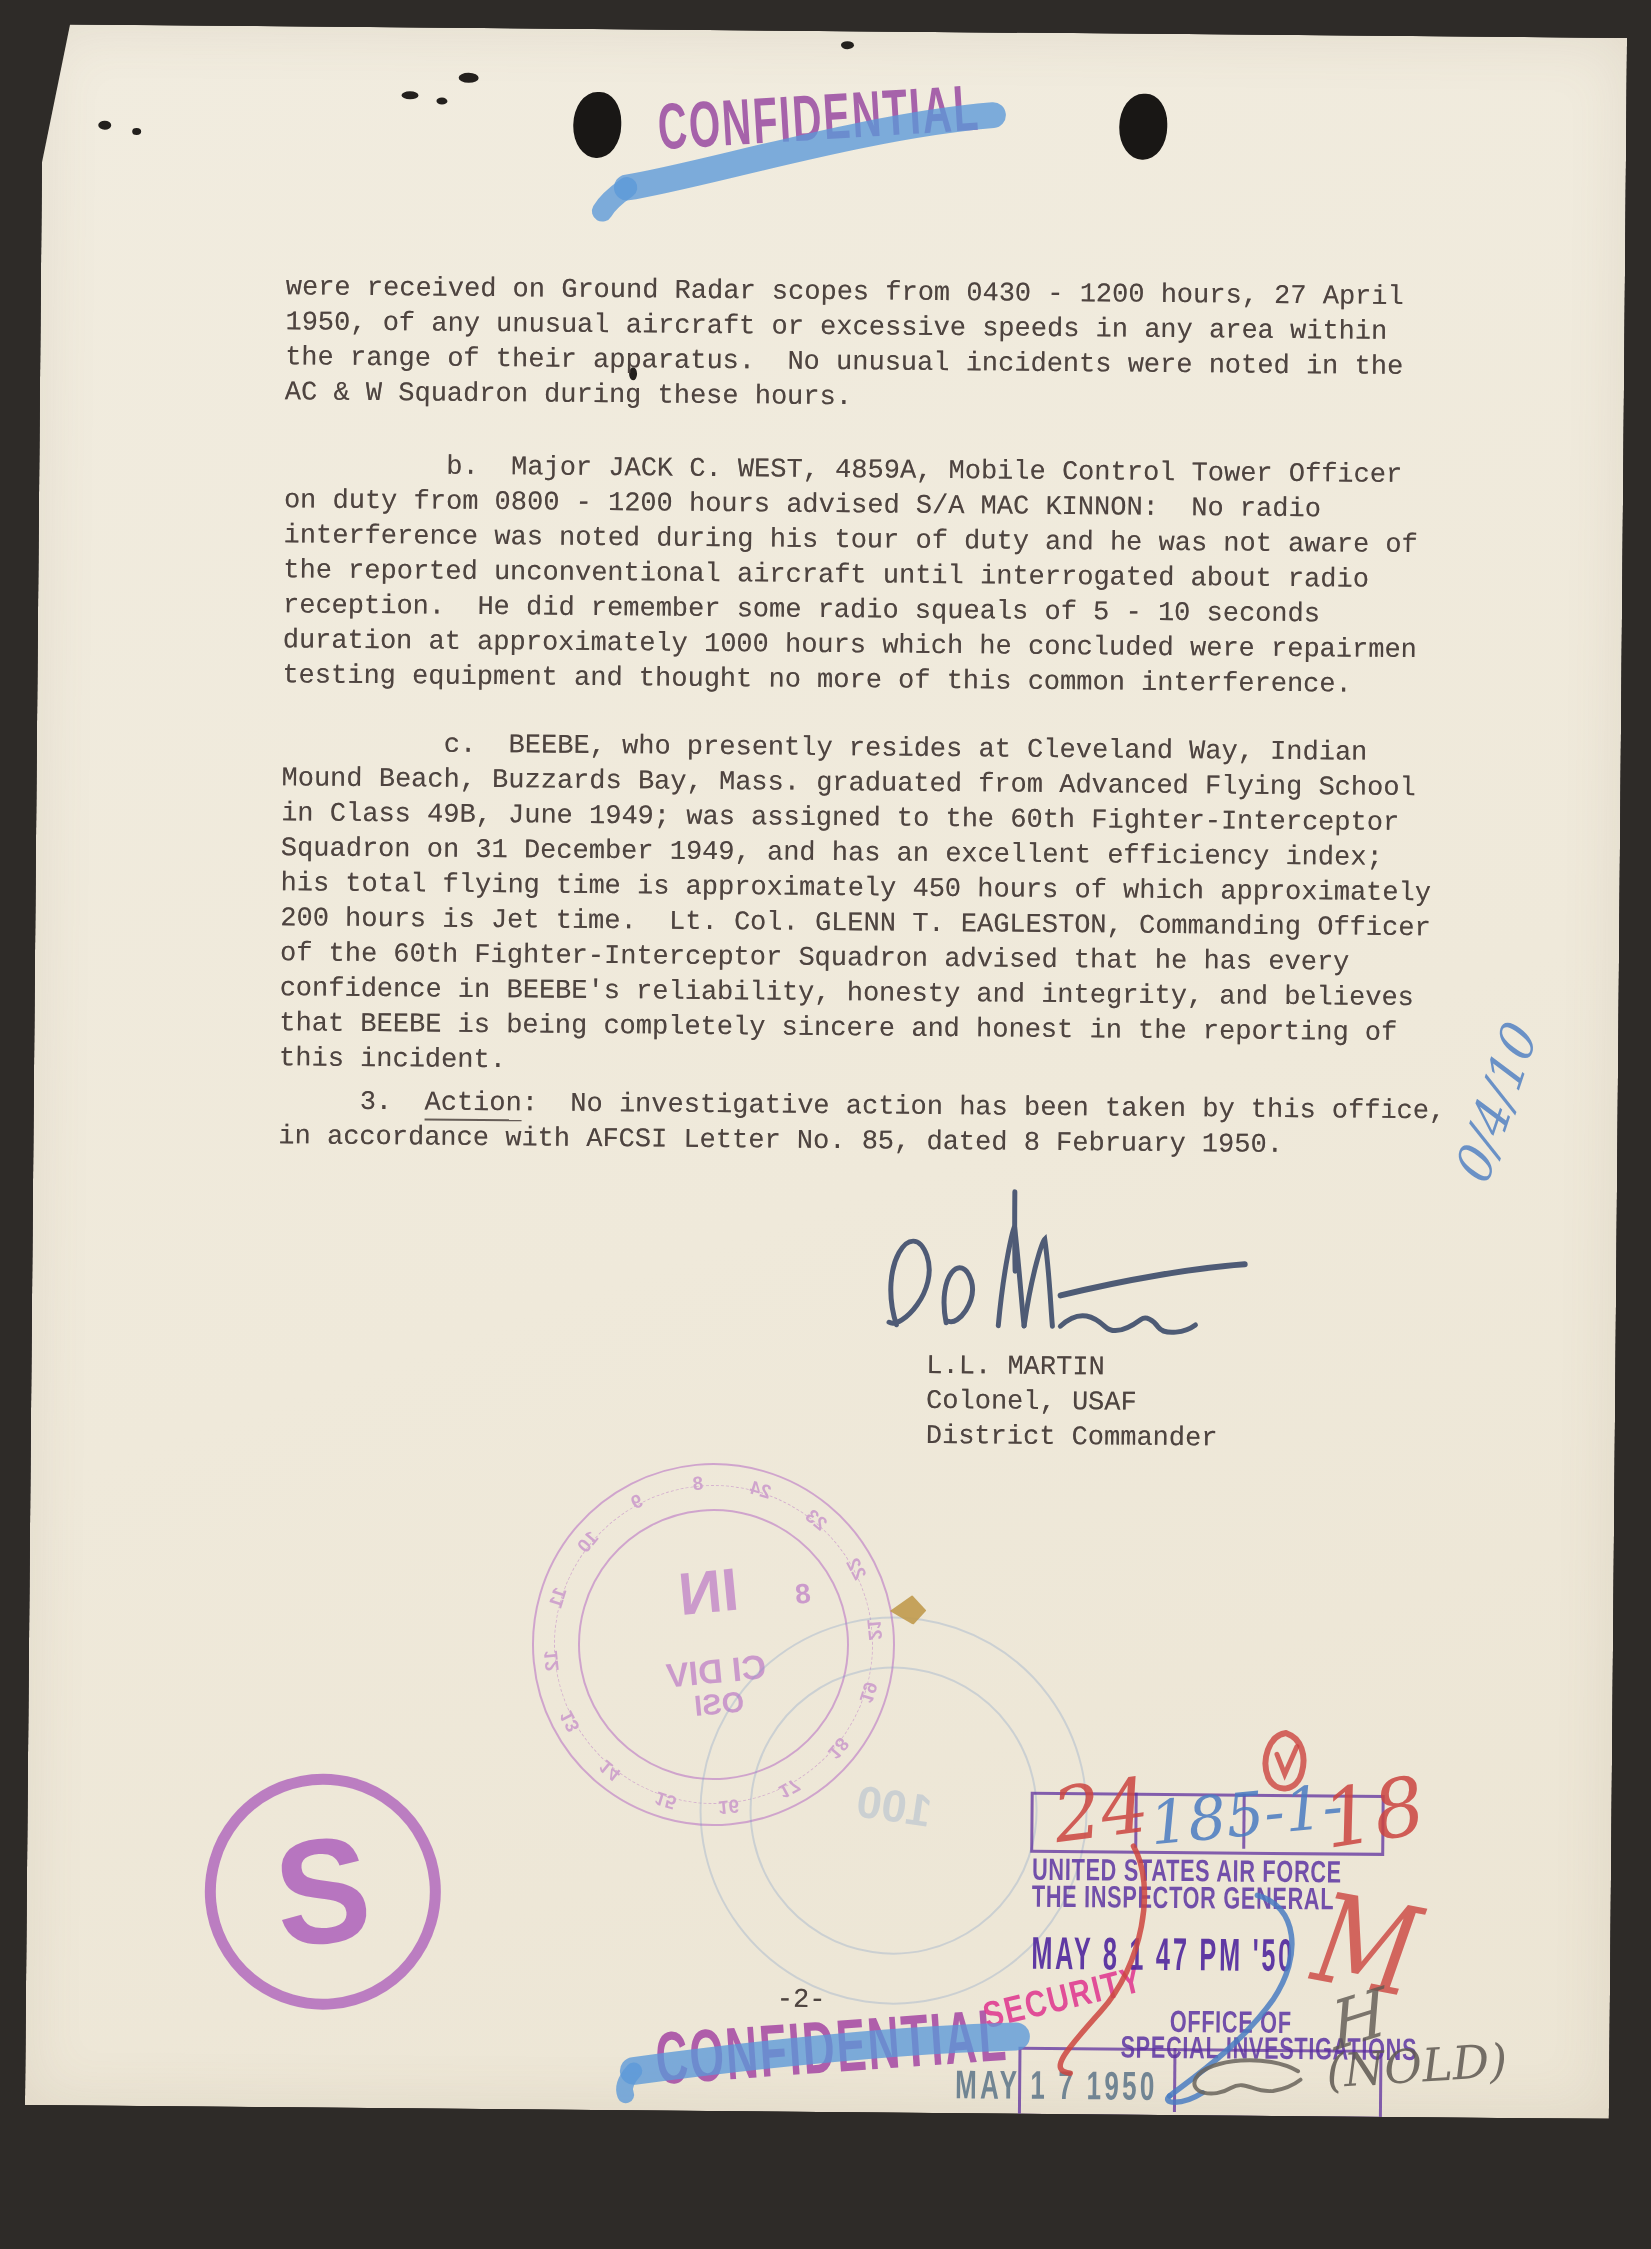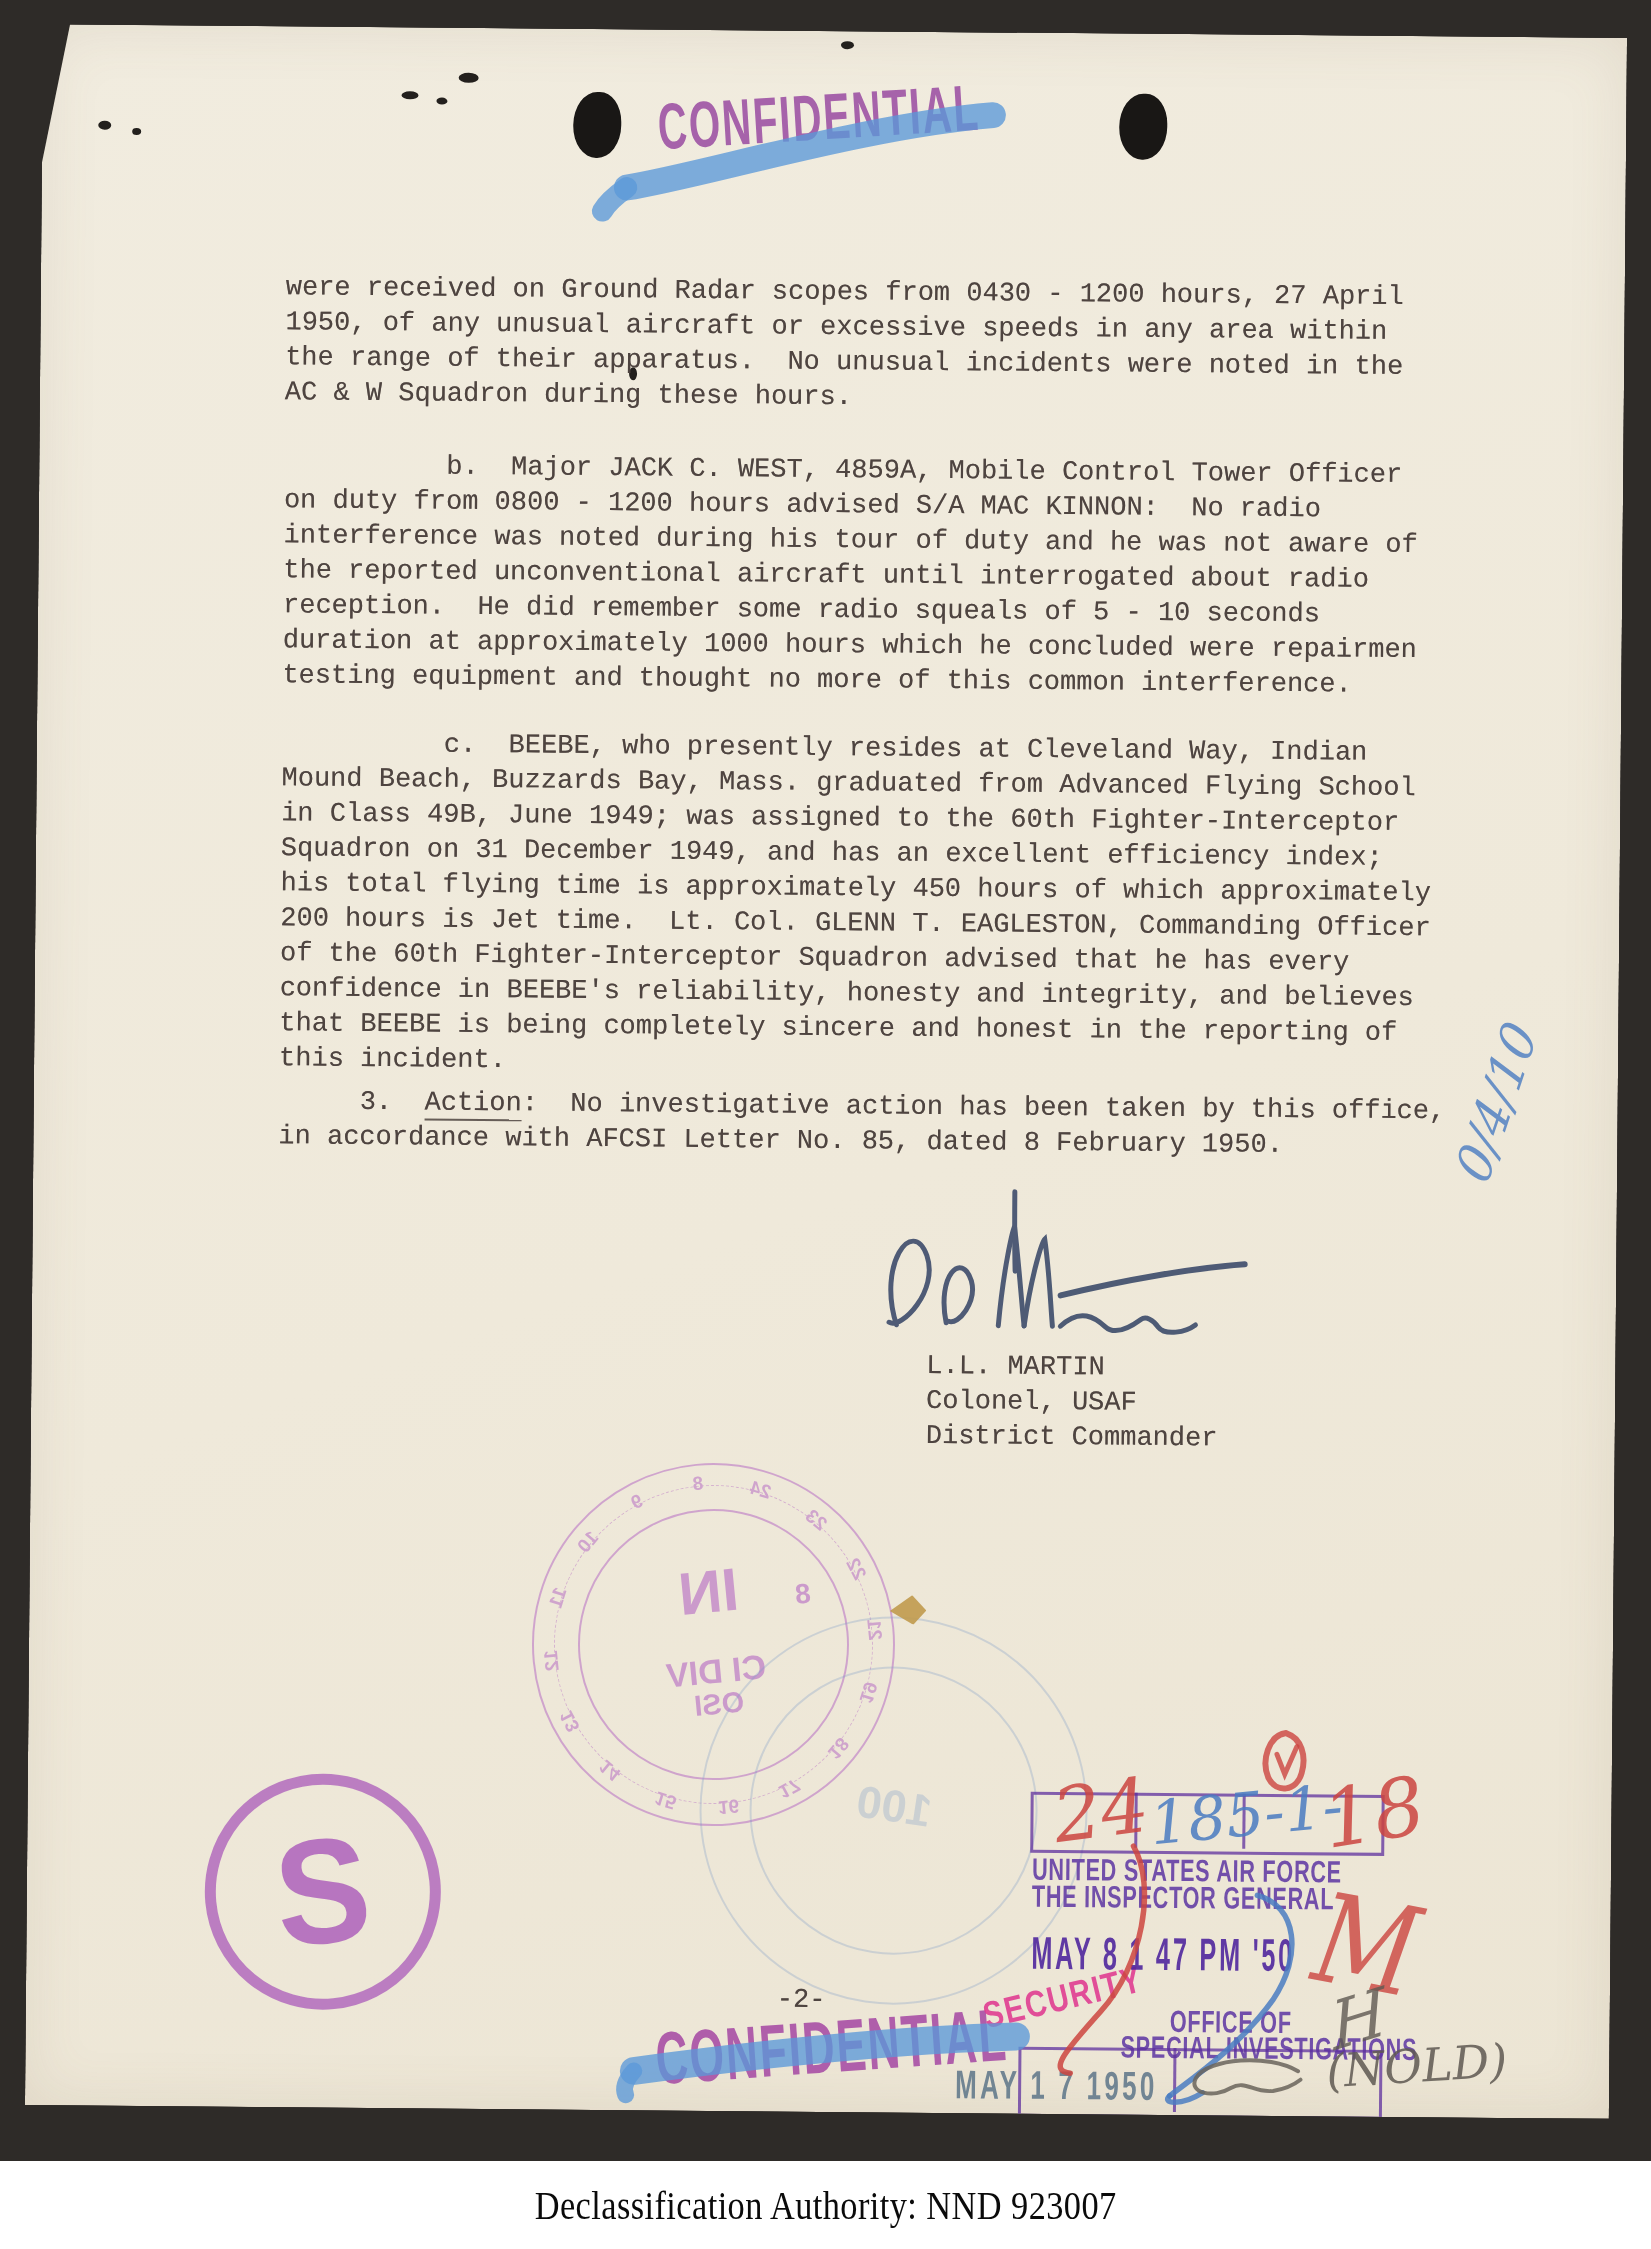--- a/index.html
+++ b/index.html
@@ -210,17 +210,14 @@
       <path d="M 2475 3742 C 2555 3762, 2568 3862, 2508 3952 C 2438 4052, 2332 4122, 2302 4147" stroke="#4a7cc2" stroke-width="11" fill="none" stroke-linecap="round" opacity=".85"></path>
       <path d="M 2302 4147 C 2285 4162, 2325 4168, 2368 4140" stroke="#4a7cc2" stroke-width="11" fill="none" stroke-linecap="round" opacity=".85"></path>
 
       <path d="M 2530 3415 C 2495 3420, 2480 3470, 2495 3505 C 2512 3538, 2552 3532, 2562 3495 C 2572 3460, 2560 3425, 2532 3416" stroke="#cc4540" stroke-width="12" fill="none" stroke-linecap="round" opacity=".8"></path>
       <path d="M 2512 3458 L 2528 3498 L 2552 3442" stroke="#cc4540" stroke-width="10" fill="none" stroke-linecap="round" opacity=".8"></path>
 
       <path d="M 2560 4095 C 2500 4060, 2380 4070, 2355 4110 C 2338 4140, 2390 4152, 2425 4130 C 2455 4112, 2470 4140, 2510 4135 C 2540 4130, 2555 4120, 2565 4112" stroke="#6a645c" stroke-width="8" fill="none" stroke-linecap="round" opacity=".85"></path>
     </svg>
   </div>
 
-  <div class="footer">
-    <span>Declassification Authority: NND 923007</span>
-  </div>
 </div>
 
 
 </body></html>

